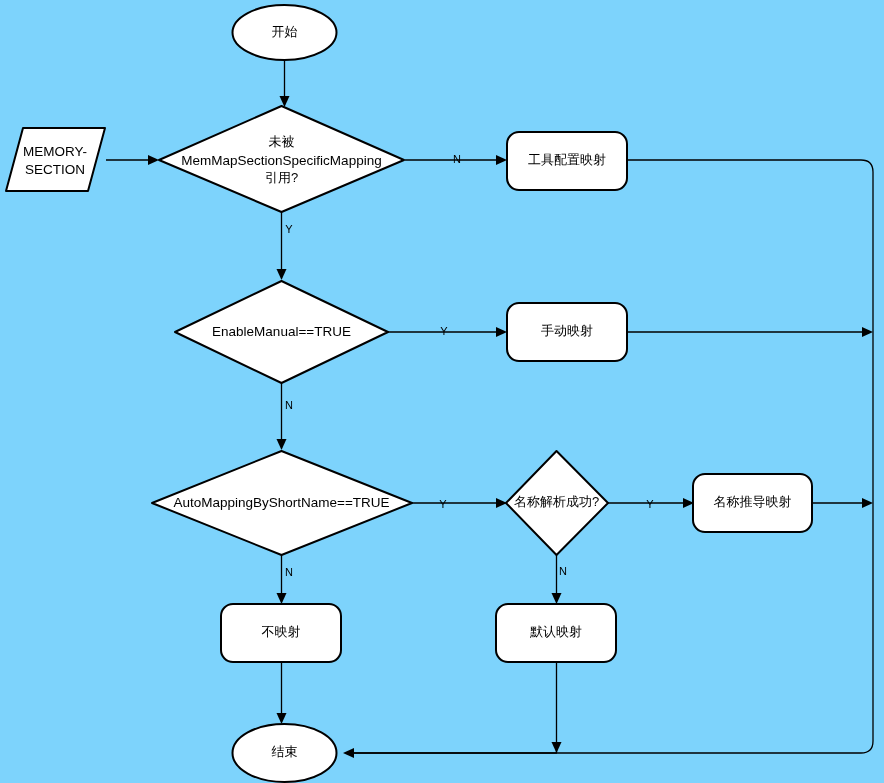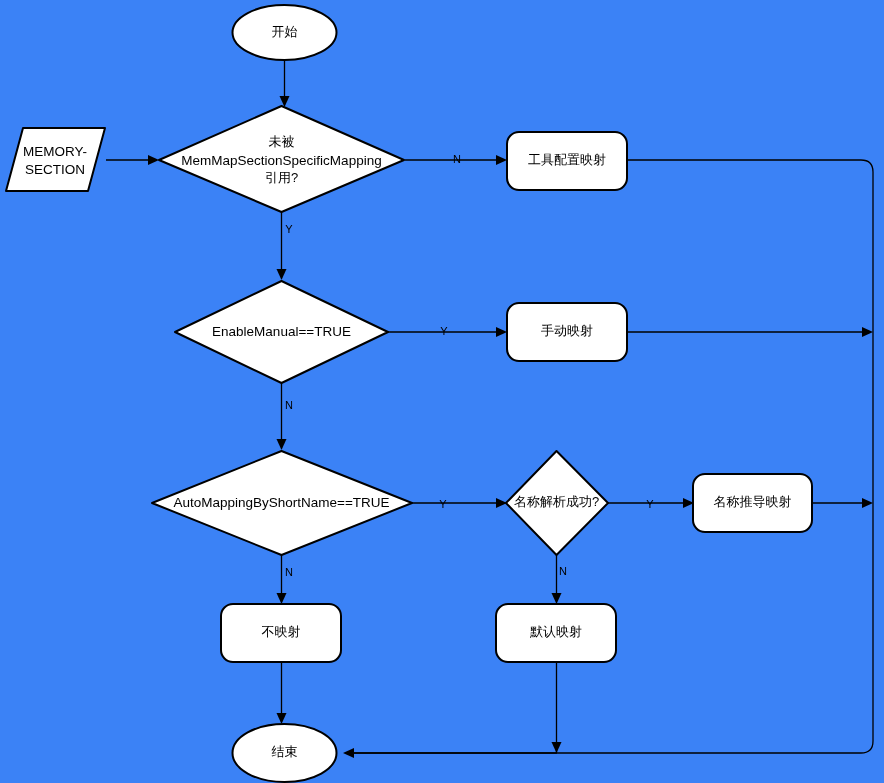--- a/index.html
+++ b/index.html
@@ -10,21 +10,21 @@
   body {
     width: 884px;
     height: 783px;
     overflow: hidden;
     font-family: "Liberation Sans", "DejaVu Sans", sans-serif;
   }
   #flowchart-root {
     position: relative;
     width: 884px;
     height: 783px;
-    background: #3b82f6;
+    background: #7dd3fc;
   }
   svg.fc {
     display: block;
     width: 884px;
     height: 783px;
   }
   .shape {
     fill: #ffffff;
     stroke: #000000;
     stroke-width: 2;

